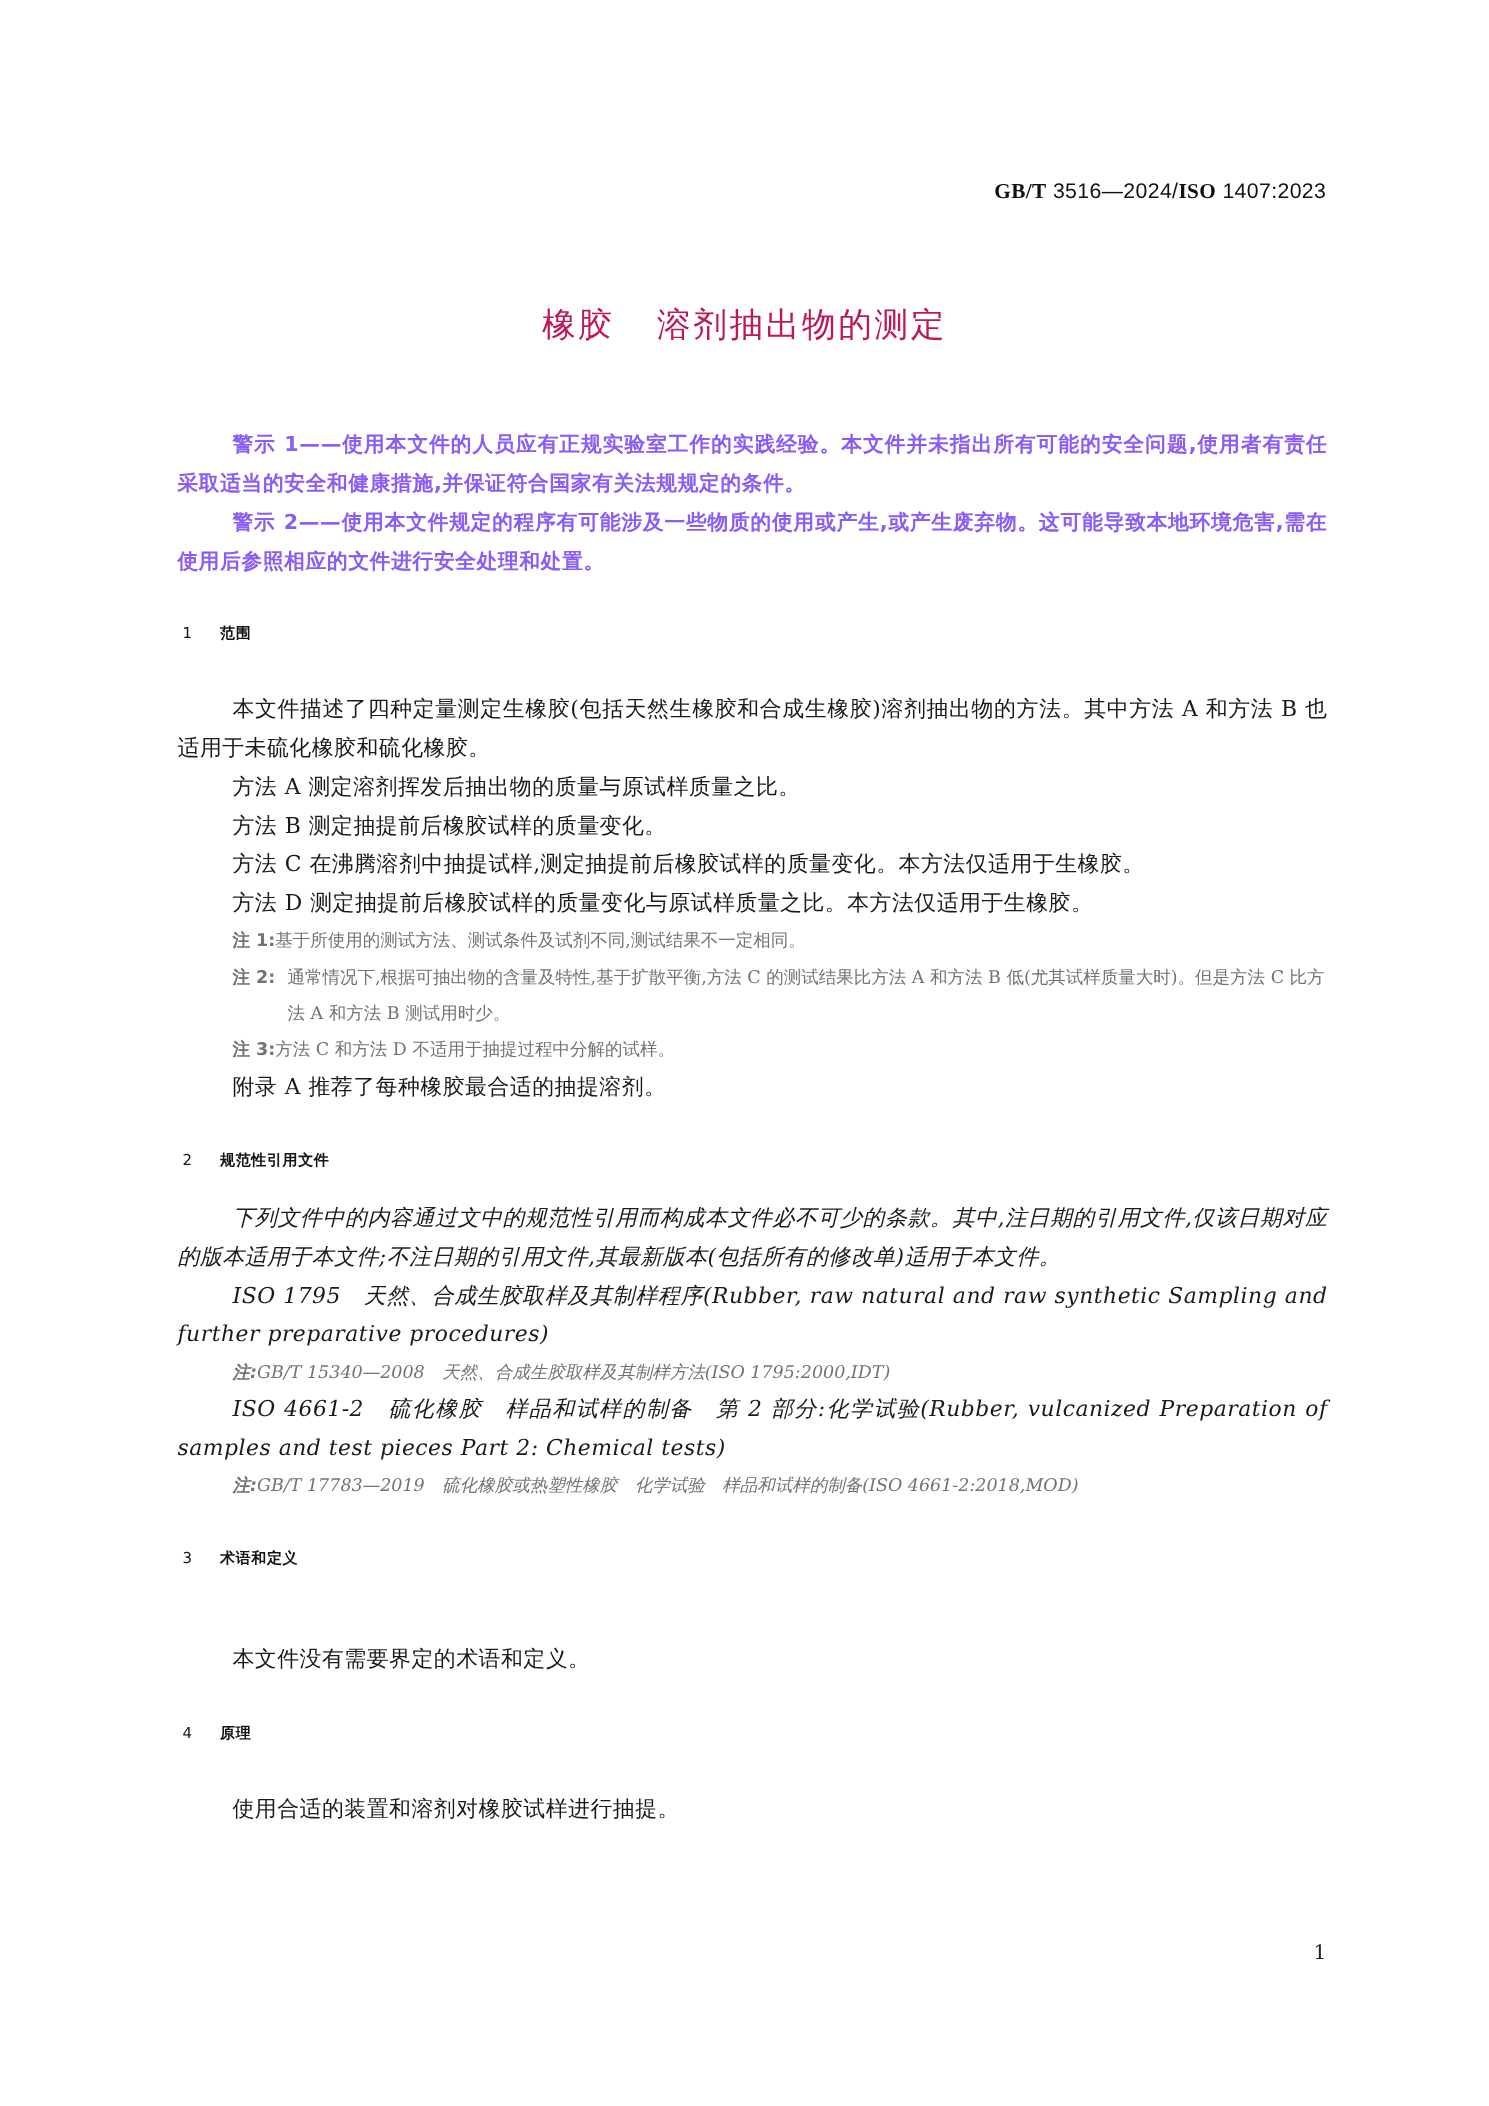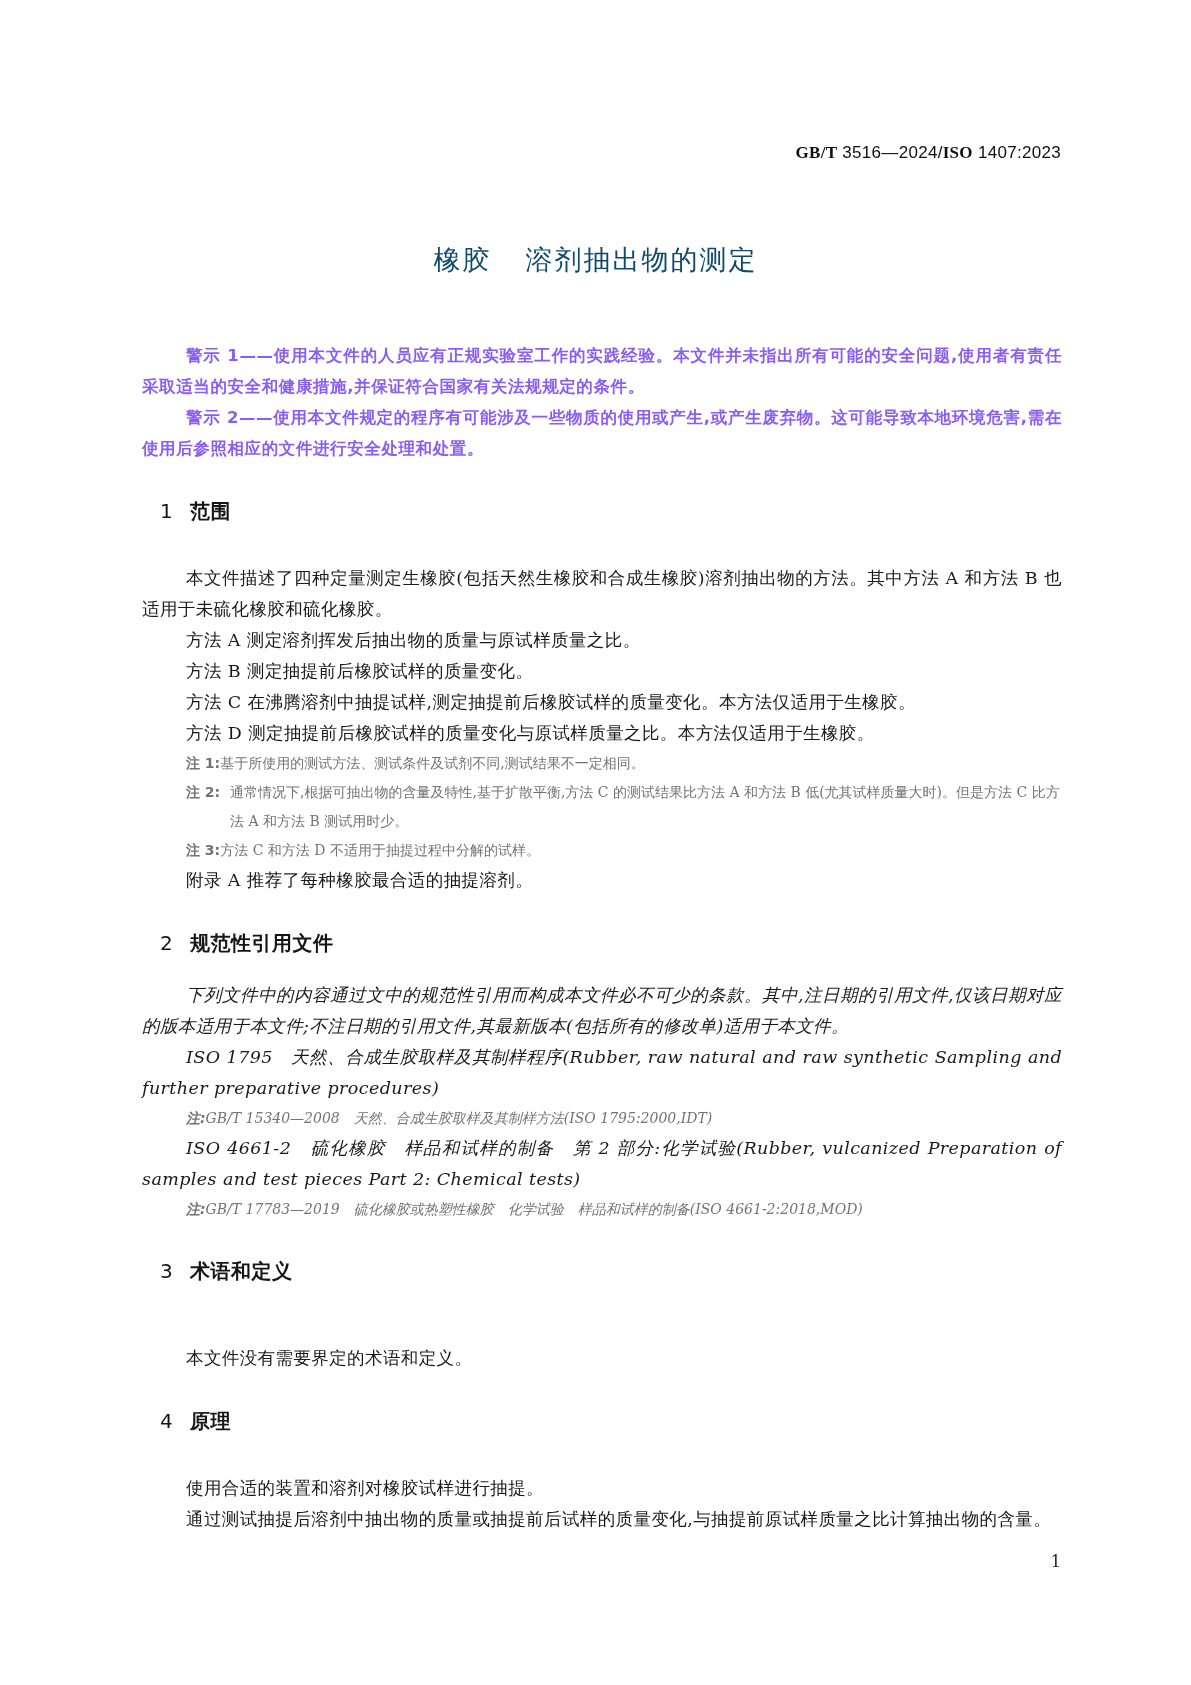--- a/index.html
+++ b/index.html
@@ -11,34 +11,34 @@
   .page { position: absolute; left: 0; top: 0; width: 1191px; height: 1276px; }
   .std-code {
     position: absolute; right: 130px; top: 143px;
     font-size: 17px; letter-spacing: 0.3px; color: #111;
     font-family: "Liberation Sans", sans-serif;
   }
   .std-code b { font-family: "Liberation Serif", serif; font-weight: bold; }
   .title {
     position: absolute; left: 0; right: 0; top: 242px; text-align: center;
     font-family: "DejaVu Sans", sans-serif; font-size: 27px; font-weight: 500;
-    letter-spacing: 2px; color: #0c4a6e;
+    letter-spacing: 2px; color: #be185d;
   }
   .title .gap { display: inline-block; width: 34px; }
   .content {
     position: absolute; left: 142px; width: 920px; top: 340px;
   }
   .warning {
     font-family: "DejaVu Sans", sans-serif; font-weight: bold; font-size: 16.5px;
     line-height: 31px; text-indent: 44px; margin: 0; text-align: justify; color: #8b5cf6;
     letter-spacing: 0.6px;
   }
   .h1 {
-    font-family: "DejaVu Sans", sans-serif; font-weight: bold; font-size: 20px;
-    margin: 18px; color: #151515; letter-spacing: 0.5px;
+    font-family: "DejaVu Sans", sans-serif; font-weight: bold; font-size: 12px;
+    margin: 4px; color: #151515; letter-spacing: 0.5px;
   }
   .h1 .num { display: inline-block; width: 30px; font-weight: normal; }
   .p {
     font-size: 17.5px; line-height: 31px; margin: 0; text-indent: 44px;
     text-align: justify; color: #1a1a1a; letter-spacing: 0.4px;
   }
   .note {
     font-size: 14px; line-height: 29px; margin: 0; padding-left: 44px; color: #737373;
   }
   .note .lbl { font-family: "DejaVu Sans", sans-serif; font-weight: bold; }
@@ -98,20 +98,19 @@
       <p class="h1"><span class="num">3</span><span>术语和定义</span></p>
       <div style="margin-top:58px;">
         <p class="p">本文件没有需要界定的术语和定义。</p>
       </div>
     </div>
 
     <div style="margin-top:34px;">
       <p class="h1"><span class="num">4</span><span>原理</span></p>
       <div style="margin-top:38px;">
         <p class="p">使用合适的装置和溶剂对橡胶试样进行抽提。</p>
-        <p class="p">通过测试抽提后溶剂中抽出物的质量或抽提前后试样的质量变化,与抽提前原试样质量之比计算抽出物的含量。</p>
       </div>
     </div>
 
   </div>
 
   <div class="page-num">1</div>
 </div>
 
 </body></html>

